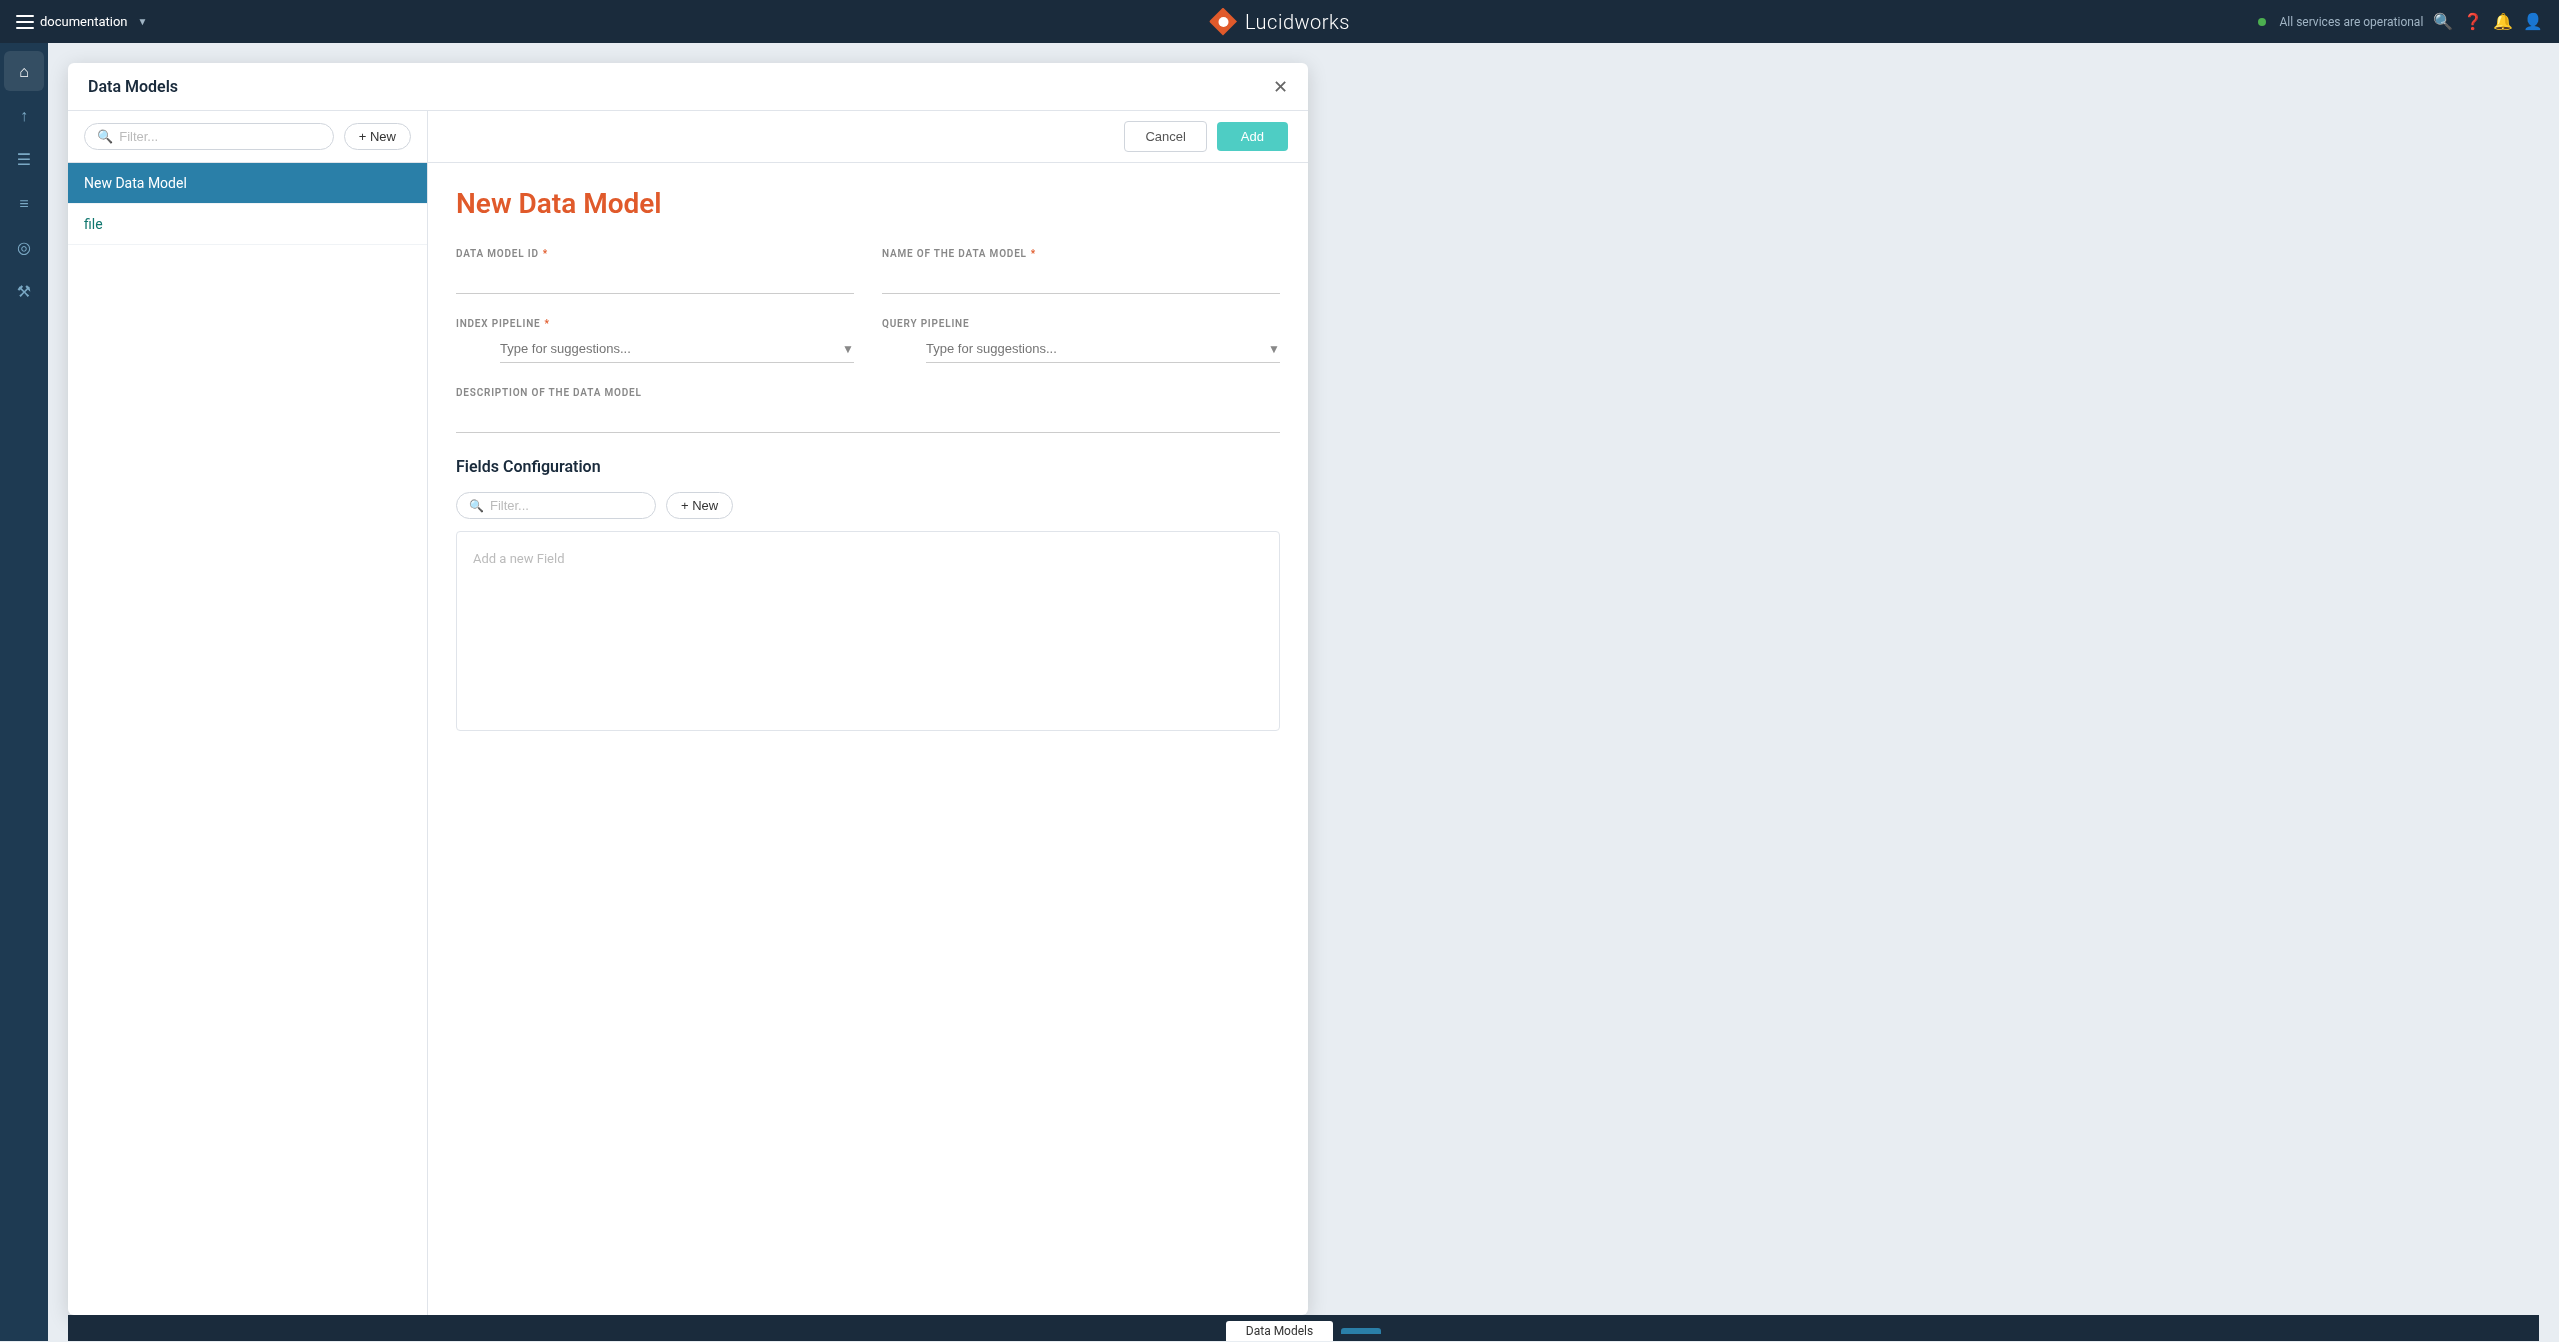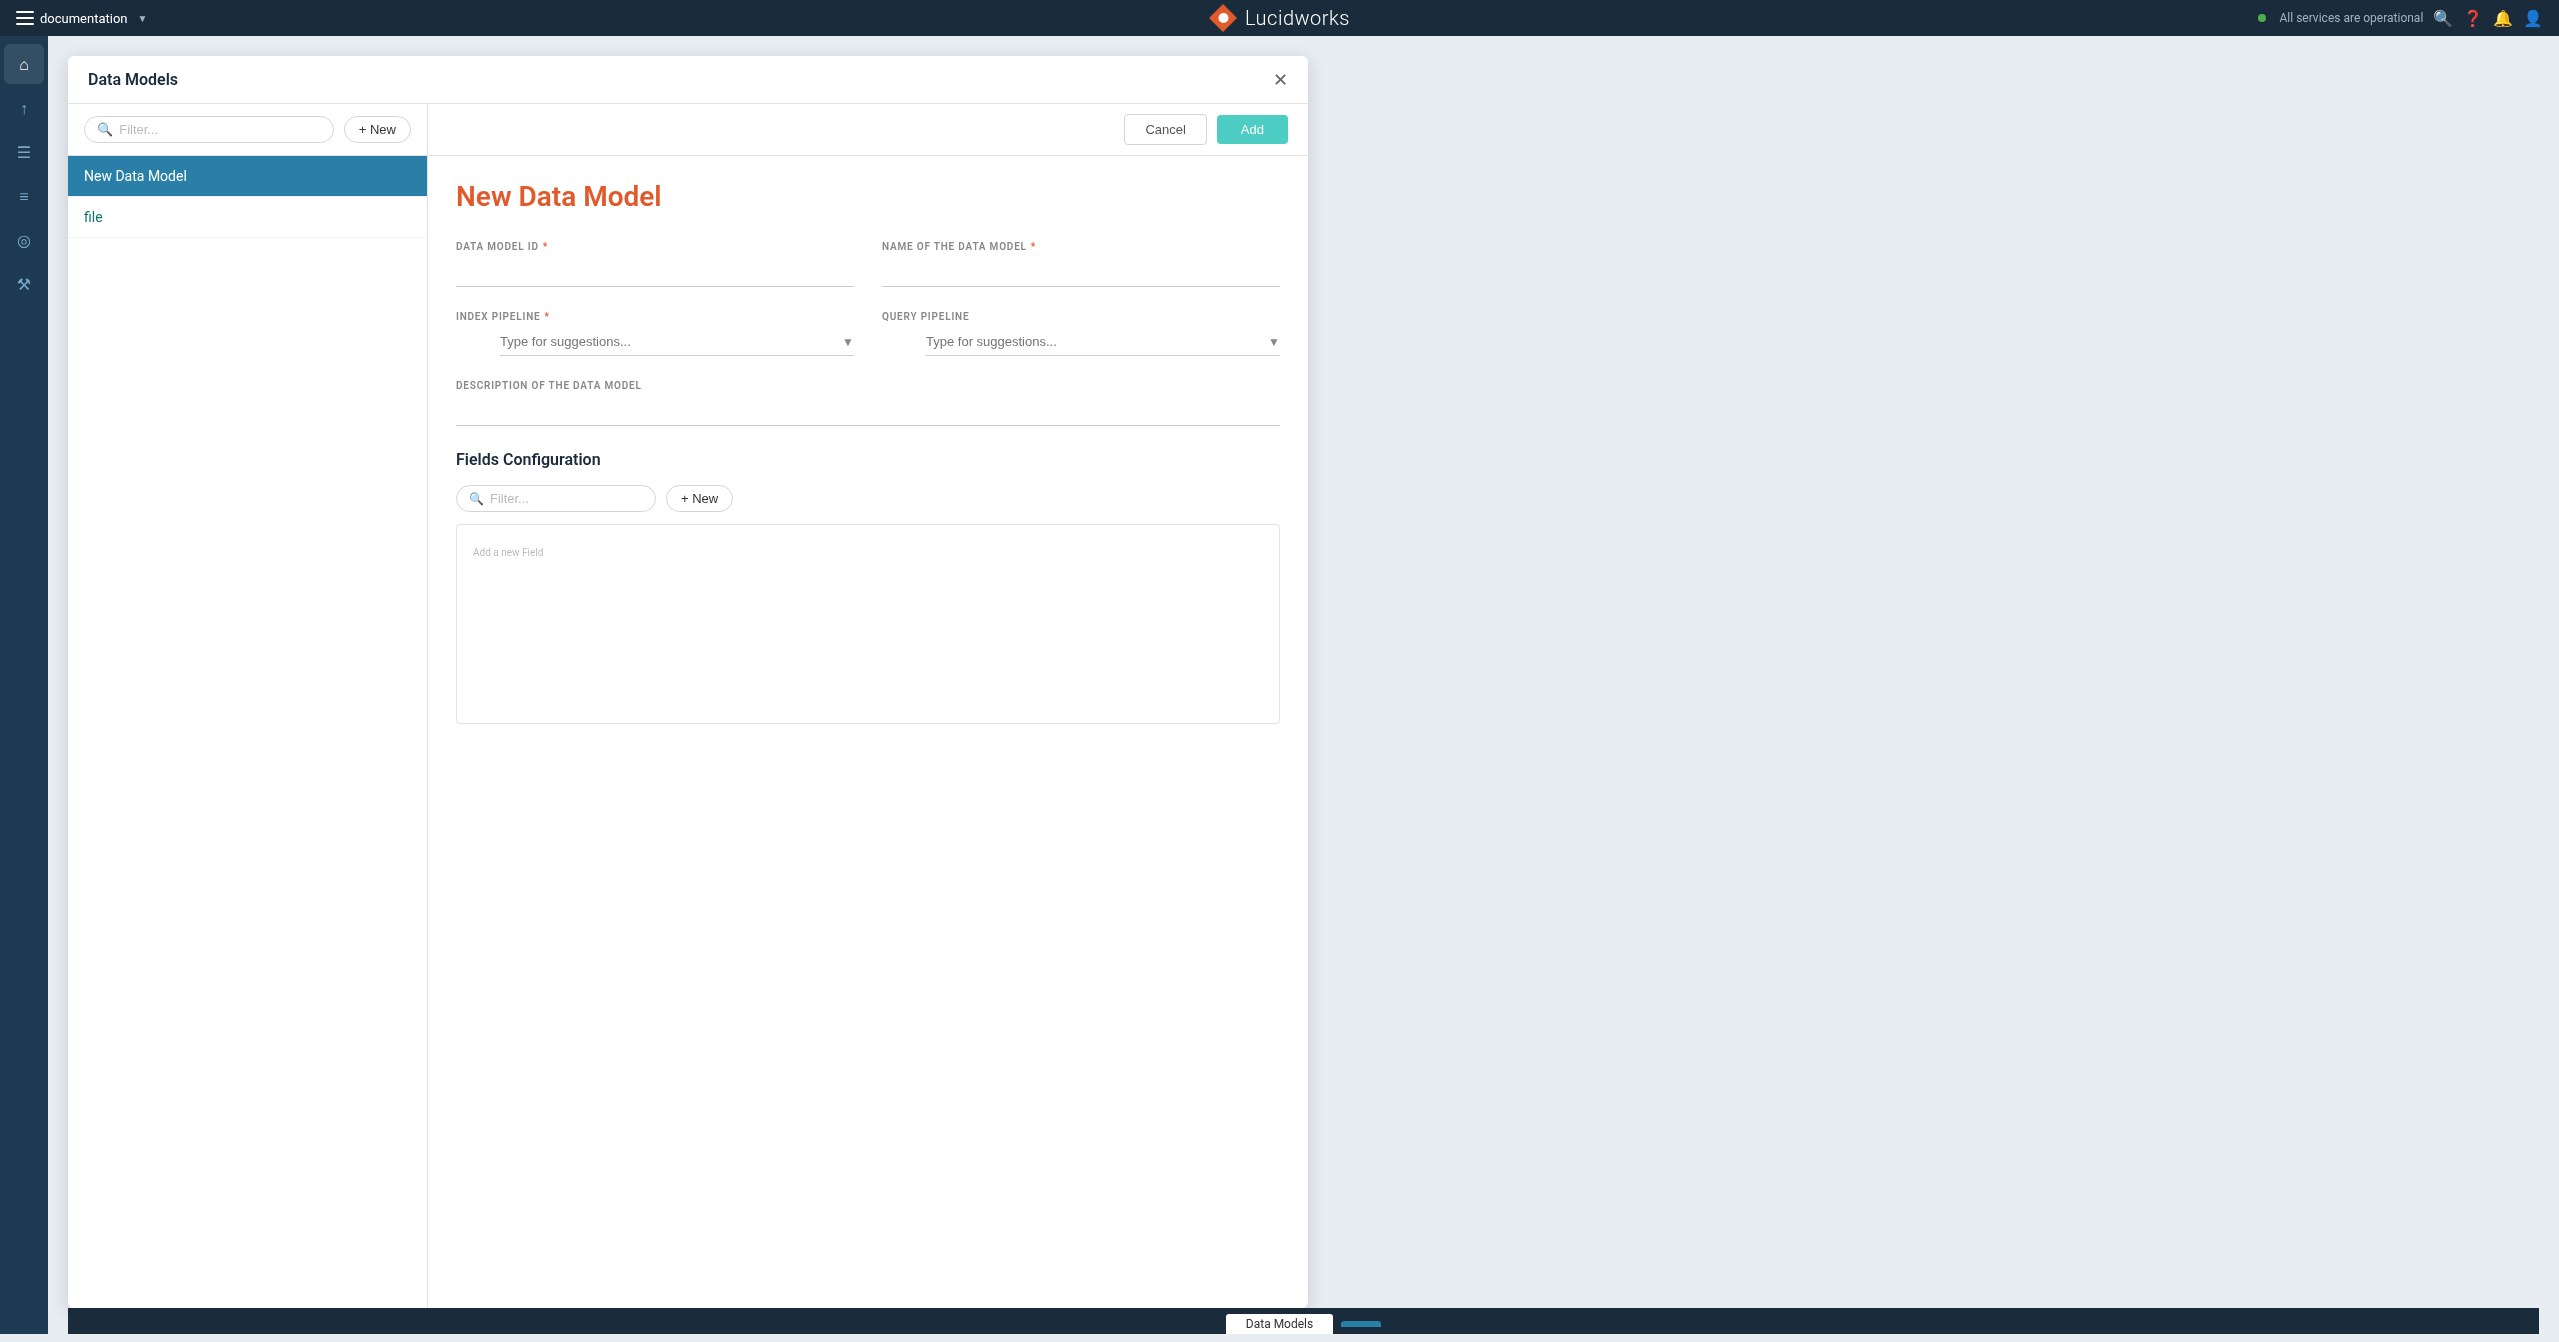--- a/index.html
+++ b/index.html
@@ -1,21 +1,21 @@
 <!DOCTYPE html>
 <html><head>
   <meta charset="utf-8">
   <style>
     * { box-sizing: border-box; margin: 0; padding: 0; }
     body { font-family: -apple-system, BlinkMacSystemFont, 'Segoe UI', Roboto, sans-serif; background: #e8edf2; height: 100vh; overflow: hidden; }
 
     
     .top-nav {
       background: #1a2b3c;
-      height: 36px;
+      height: 43px;
       display: flex;
       align-items: center;
       justify-content: space-between;
       padding: 0 16px;
       position: relative;
       z-index: 100;
     }
     .top-nav-left {
       display: flex;
       align-items: center;
@@ -245,21 +245,21 @@
       background: #fff; border: 1px solid #d0d5dc; border-radius: 20px;
       padding: 5px 14px; font-size: 13px; cursor: pointer; color: #333;
       display: flex; align-items: center; gap: 4px;
     }
 
     .fields-list-area {
       border: 1px solid #e0e4ea; border-radius: 4px;
       min-height: 200px; background: #fff; padding: 16px;
     }
     .add-field-placeholder {
-      color: #bbb; font-size: 10px;
+      color: #bbb; font-size: 13px;
     }
 
     
     .bottom-bar {
       background: #1a2b3c;
       height: 32px;
       display: flex;
       align-items: center;
       justify-content: center;
       gap: 8px;

